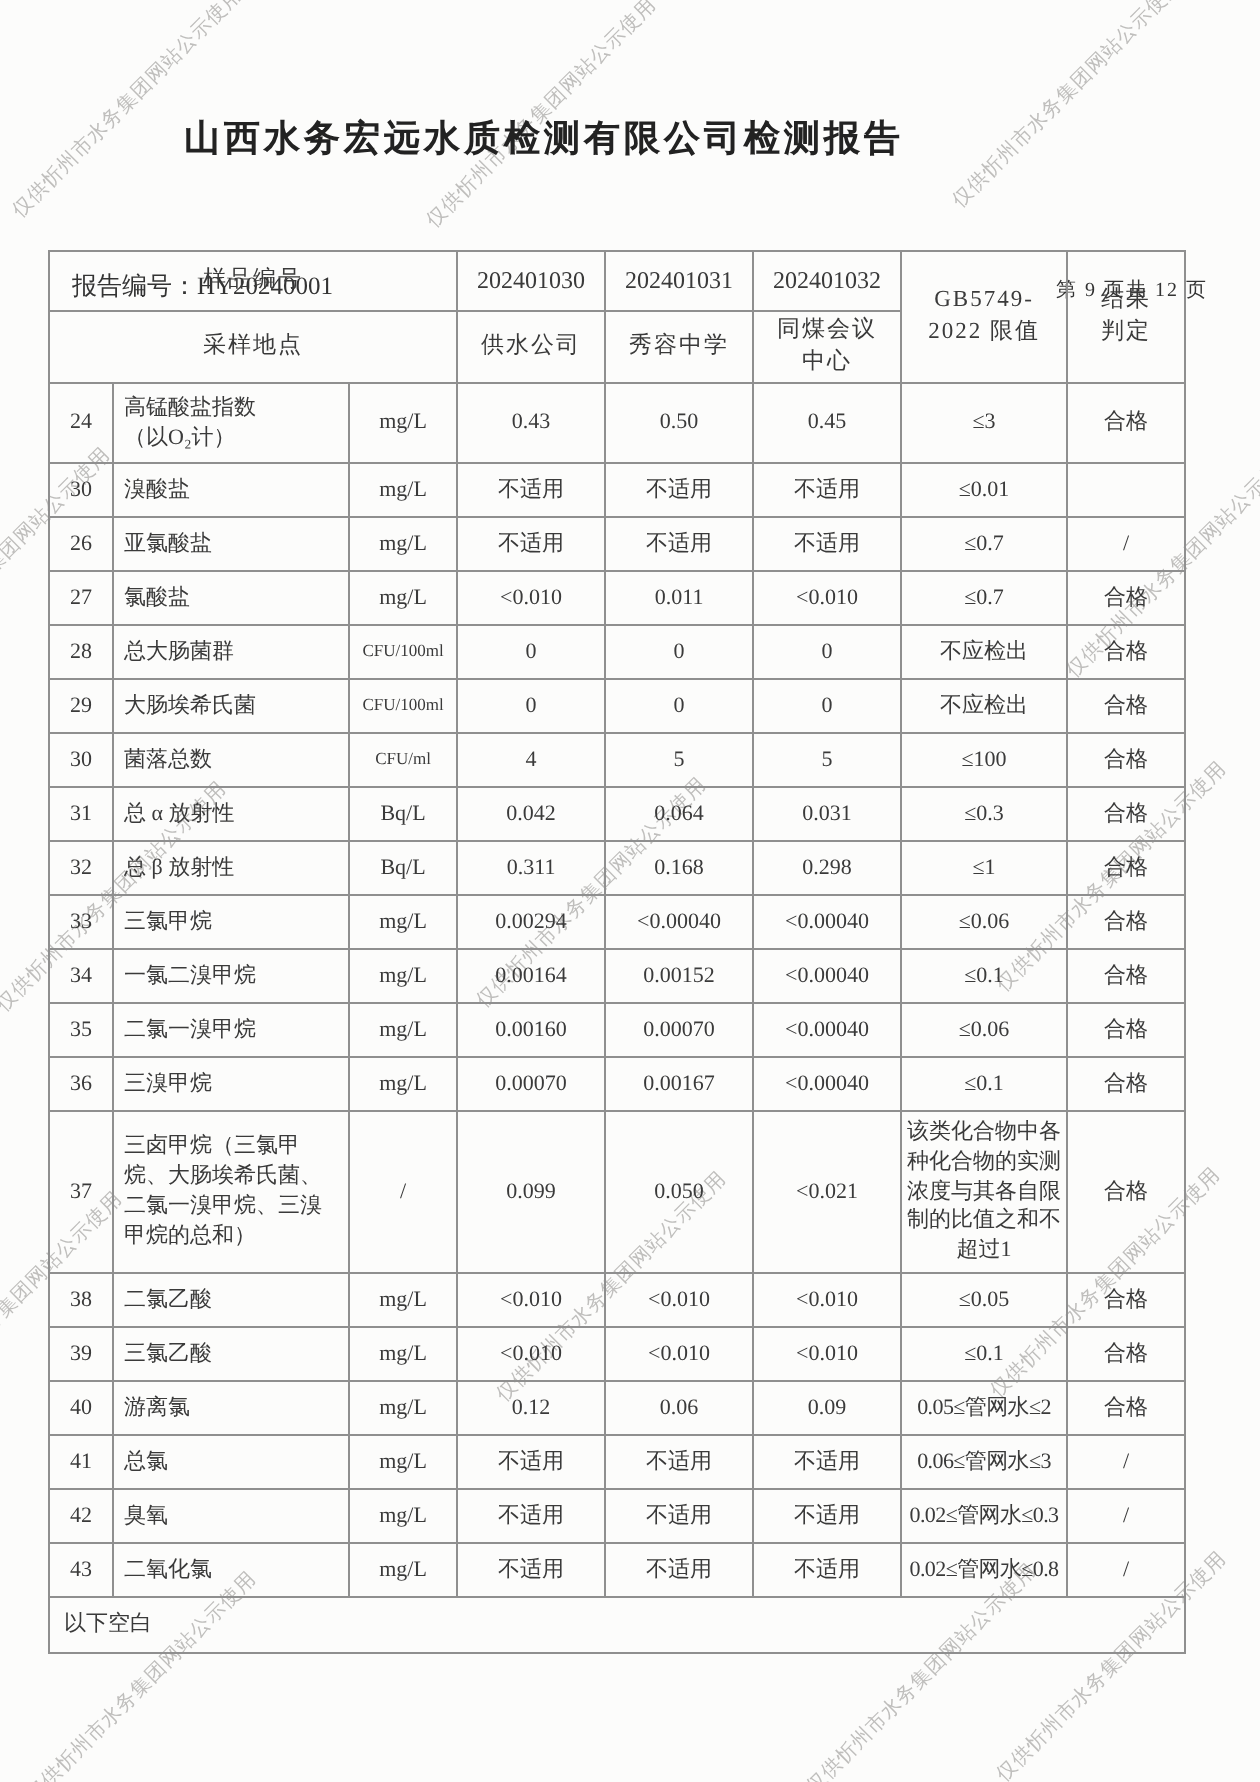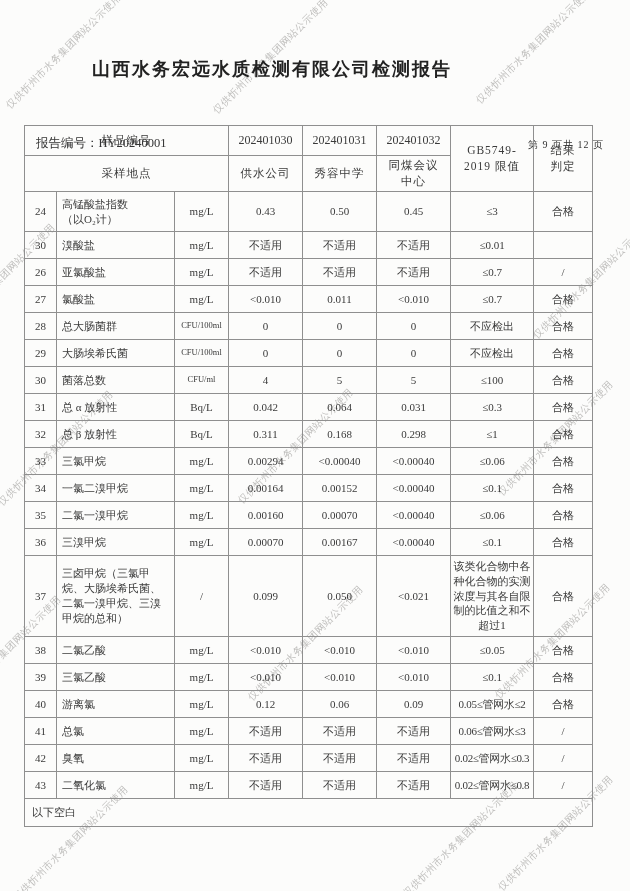--- a/index.html
+++ b/index.html
@@ -109,21 +109,21 @@
       <col style="width:83px">
         <col style="width:59px">
     </colgroup>
     <thead>
       <tr>
         <th colspan="3">样品编号</th>
         <th class="sample-id">202401030</th>
         <th class="sample-id">202401031</th>
         <th class="sample-id">202401032</th>
         <th rowspan="2" class="two-row-head">GB5749-
-2019 限值</th>
+2022 限值</th>
         <th rowspan="2" class="two-row-head">结果
 判定</th>
       </tr>
       <tr>
         <th colspan="3">采样地点</th>
         <th>供水公司</th>
         <th>秀容中学</th>
         <th class="prewrap">同煤会议
 中心</th>
       </tr>

